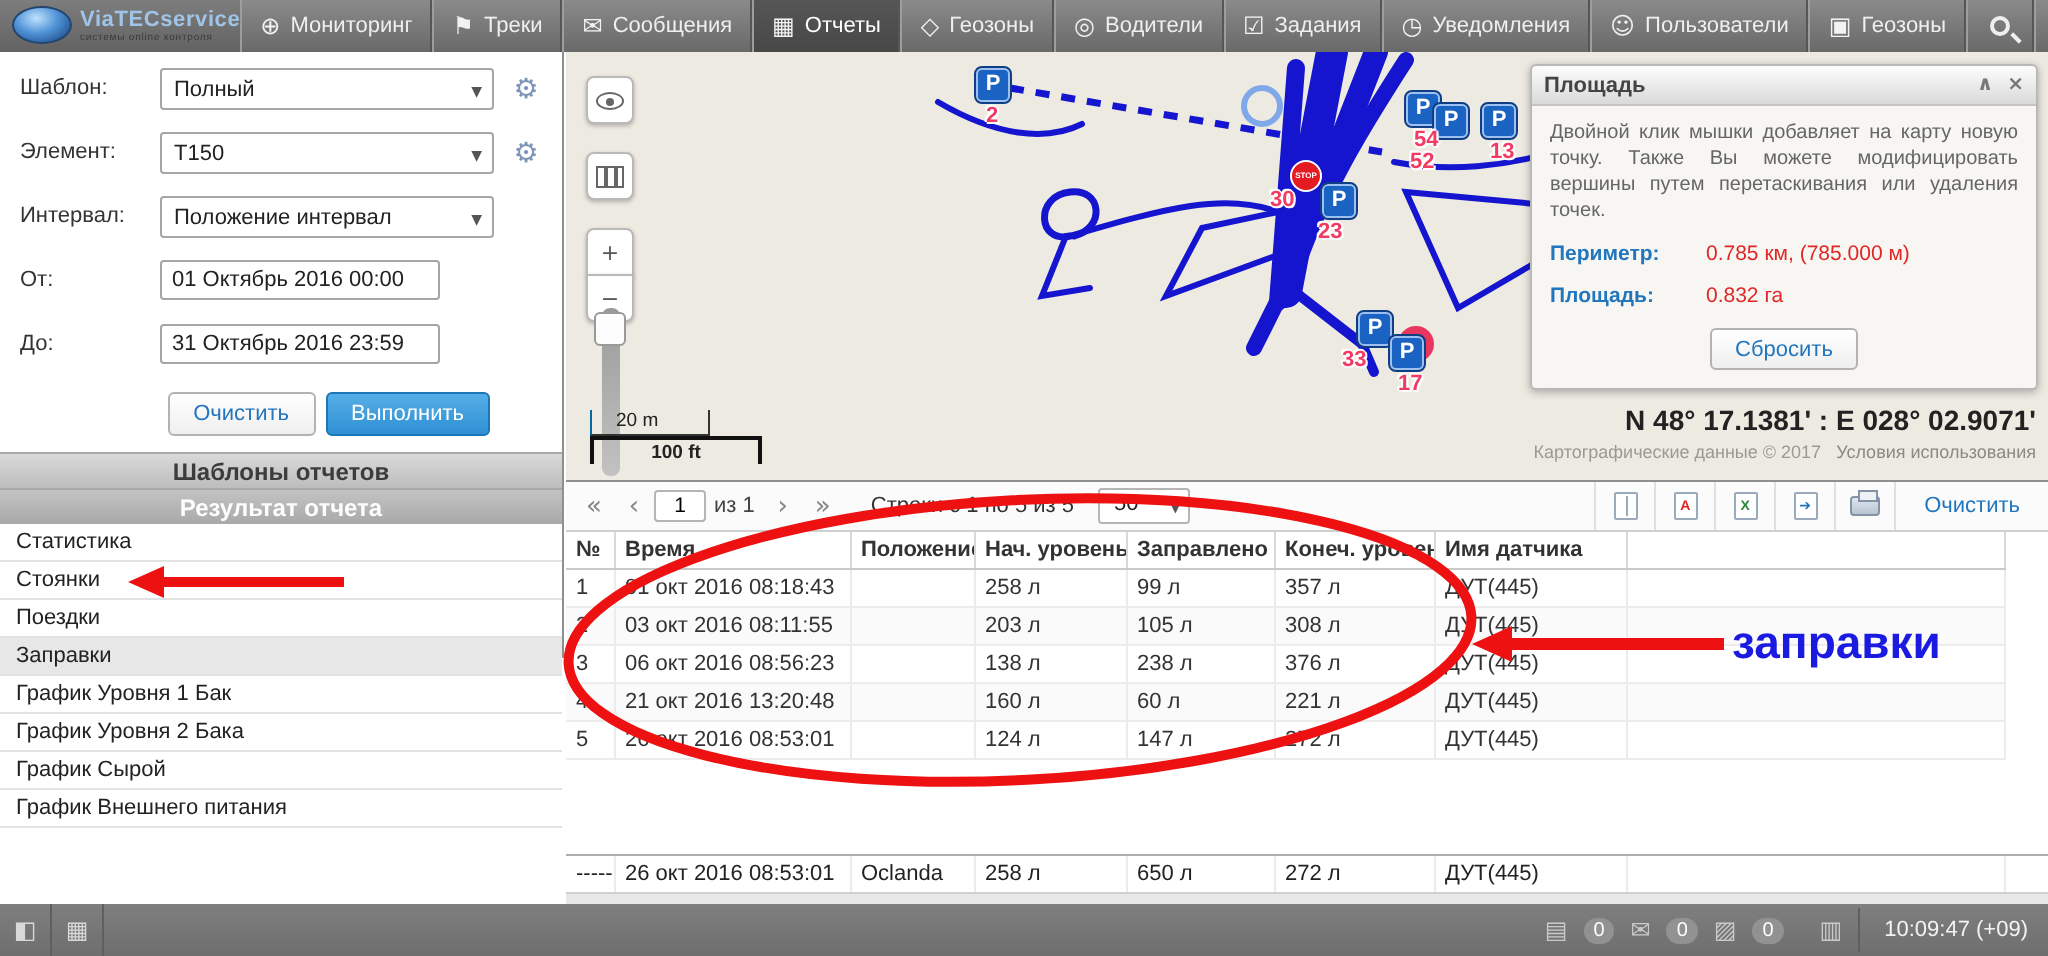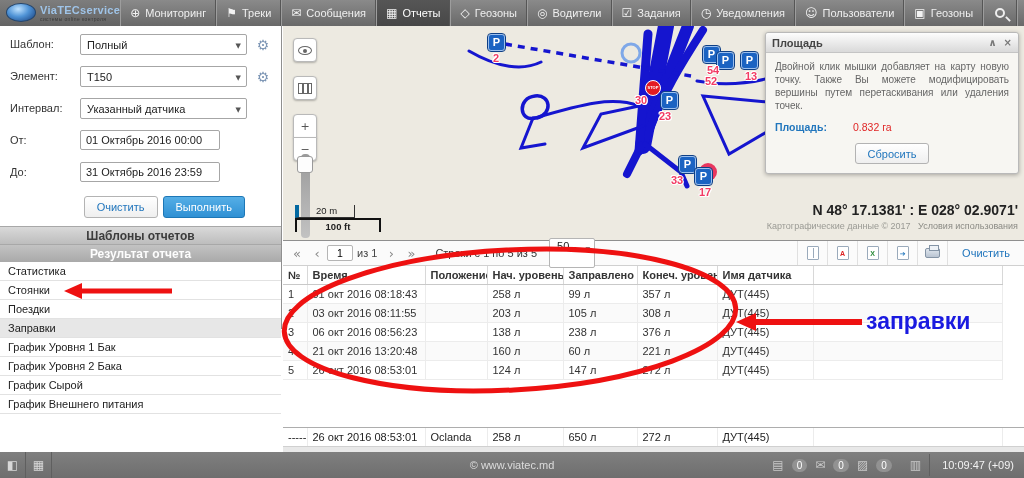--- a/index.html
+++ b/index.html
@@ -60,21 +60,21 @@
     box-shadow:0 1px 2px rgba(0,0,0,.25); display:flex; align-items:center; justify-content:center; cursor:pointer; color:#555; }
   .zoom-slider { position:absolute; left:18px; top:128px; width:9px; height:84px; background:linear-gradient(#9a9a9a,#c2c2c2); border-radius:4px; }
   .zoom-thumb { position:absolute; left:-4px; top:2px; width:16px; height:17px; background:#fdfdfd; border:1px solid #999; border-radius:3px; cursor:grab; }
   .pmark { position:absolute; width:17px; height:17px; background:#1b63c2; border:1px solid #9cc0ef; outline:1px solid #0e3f85;
     border-radius:3px; color:#fff; font-weight:bold; font-size:11px; text-align:center; line-height:15px; cursor:pointer; z-index:5; }
   .mnum { position:absolute; color:#f23b63; font-weight:bold; font-size:11px; z-index:6;
     text-shadow:1px 0 #fff,-1px 0 #fff,0 1px #fff,0 -1px #fff,1px 1px #fff,-1px -1px #fff; }
   .stopmark { position:absolute; width:16px; height:16px; border-radius:50%; background:#e31b23; border:1px solid #fff;
     color:#fff; font-weight:bold; font-size:4px; text-align:center; line-height:14px; z-index:5; cursor:pointer; }
   .scalebox { position:absolute; left:12px; bottom:8px; width:86px; font-size:9.5px; color:#222; }
-  .scale-m { border-left:4px solid #0369a1; border-right:1px solid #333; border-bottom:1px solid #333; padding:0 0 1px 0; text-align:center; width:60px; }
+  .scale-m { border-left:1px solid #0369a1; border-right:1px solid #333; border-bottom:1px solid #333; padding:0 0 1px 12px; width:60px; }
   .scale-ft { border-left:2px solid #111; border-right:2px solid #111; border-top:2px solid #111; padding-top:1px; text-align:center; width:86px; font-weight:bold; }
   .coords { position:absolute; right:6px; bottom:22px; font-size:14px; font-weight:bold; color:#222; }
   .attrib { position:absolute; right:6px; bottom:9px; font-size:9px; color:#9a9a94;padding-left:17px; }
   .attrib a { color:#8a8a84; text-decoration:none; }
 
   
   .popup { position:absolute; left:482px; top:6px; width:254px; background:#f7f6f2; border:1px solid #b9b9b9; border-radius:3px;
     box-shadow:0 1px 4px rgba(0,0,0,.3); z-index:8; }
   .popup-head { height:20px; background:linear-gradient(#fdfdfd,#d9d9d9); border-bottom:1px solid #c4c4c4;
     display:flex; align-items:center; padding:0 6px; font-weight:bold; color:#444; border-radius:3px 3px 0 0; }
@@ -89,21 +89,21 @@
   .btn-reset { height:21px; padding:0 12px; border:1px solid #b3b3b3; border-radius:3px;
     background:linear-gradient(#fff,#efefef); color:#2176bd; font-size:11px; cursor:pointer; }
 
   
   .report { position:absolute; left:283px; top:240px; width:741px; height:212px; background:#fff; border-top:1px solid #8f8f8f; }
   .toolbar { height:25px; display:flex; align-items:center; border-bottom:1px solid #d0d0d0; padding-left:4px; background:#fbfbfb; }
   .pag-btn { color:#888; font-size:13px; width:20px; text-align:center; cursor:pointer; }
   .pag-input { width:26px; height:16px; border:1px solid #b5b5b5; border-radius:2px; text-align:center; font-size:10.5px; font-family:inherit; }
   .pag-of { color:#444; margin:0 4px; }
   .rows-info { color:#333; margin:0 12px 0 14px; }
-  .size-select { position:relative; width:46px; height:30px; border:1px solid #b5b5b5; border-radius:2px; background:#fff;
+  .size-select { position:relative; width:46px; height:18px; border:1px solid #b5b5b5; border-radius:2px; background:#fff;
     padding:1px 14px 0 7px; color:#222; cursor:pointer; }
   .size-select .caret { position:absolute; right:4px; top:6px; font-size:6px; color:#555; }
   .toolbar-right { margin-left:auto; display:flex; align-items:center; height:100%; }
   .tb-icon { width:30px; height:100%; display:flex; align-items:center; justify-content:center; border-left:1px solid #e0e0e0; cursor:pointer; }
   .tb-clear { padding:0 14px; color:#2176bd; border-left:1px solid #e0e0e0; height:100%; display:flex; align-items:center; cursor:pointer; }
 
   table.grid { border-collapse:collapse; table-layout:fixed; width:720px; }
   table.grid col.c0{width:24px} table.grid col.c1{width:118px} table.grid col.c2{width:62px}
   table.grid col.c3{width:76px} table.grid col.c4{width:74px} table.grid col.c5{width:80px} table.grid col.c6{width:96px}
   table.grid th { font-size:11px; font-weight:bold; color:#333; text-align:left; padding:3px 5px;
@@ -215,21 +215,21 @@
     <span class="form-label">Элемент:</span>
     <div class="selectbox">
       <span>Т150</span>
       <span class="caret icon">▼</span>
     </div>
     <button class="wrench-btn icon"><span>⚙</span></button>
   </div>
   <div class="form-row">
     <span class="form-label">Интервал:</span>
     <div class="selectbox">
-      <span>Указанный датчика</span>
+      <span>Положение интервал</span>
       <span class="caret icon">▼</span>
     </div>
   </div>
   <div class="form-row">
     <span class="form-label">От:</span>
     <input class="date-input" value="01 Октябрь 2016 00:00" style="">
   </div>
   <div class="form-row">
     <span class="form-label">До:</span>
     <input class="date-input" value="31 Октябрь 2016 23:59" style="">
@@ -309,20 +309,24 @@
 
   <div class="popup">
     <div class="popup-head">
       <span>Площадь</span>
       <span class="spacer"></span>
       <span class="popup-tool icon">∧</span>
       <span class="popup-tool icon">×</span>
     </div>
     <div class="popup-body">
       <div class="popup-text">Двойной клик мышки добавляет на карту новую точку. Также Вы можете модифицировать вершины путем перетаскивания или удаления точек.</div>
+      <div class="popup-row">
+        <span class="popup-key">Периметр:</span>
+        <span class="popup-val">0.785 км, (785.000 м)</span>
+      </div>
       <div class="popup-row">
         <span class="popup-key">Площадь:</span>
         <span class="popup-val">0.832 га</span>
       </div>
       <div class="popup-actions">
         <button class="btn-reset">Сбросить</button>
       </div>
     </div>
   </div>
 
@@ -476,21 +480,20 @@
   <div class="hscroll"></div>
 </div>
 
 <footer class="footer">
   <div class="f-btn">
       <span class="icon">◧</span>
     </div>
   <div class="f-btn">
       <span class="icon">▦</span>
     </div>
-  <div class="f-copy">© www.viatec.md</div>
   <div class="f-status">
     <span class="f-ico icon">▤</span>
     <span class="badge">0</span>
     <span class="f-ico icon">✉</span>
     <span class="badge">0</span>
     <span class="f-ico icon">▨</span>
     <span class="badge">0</span>
     <span class="f-ico icon" style="margin-left:10px">▥</span>
   </div>
   <div class="f-time">10:09:47 (+09)</div>

